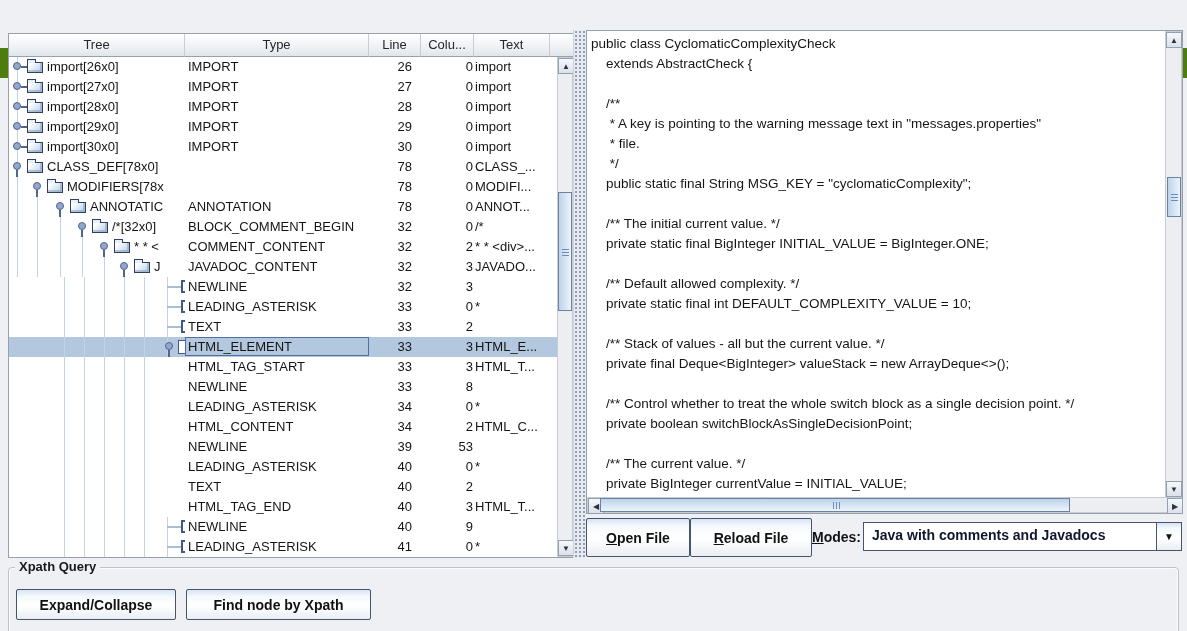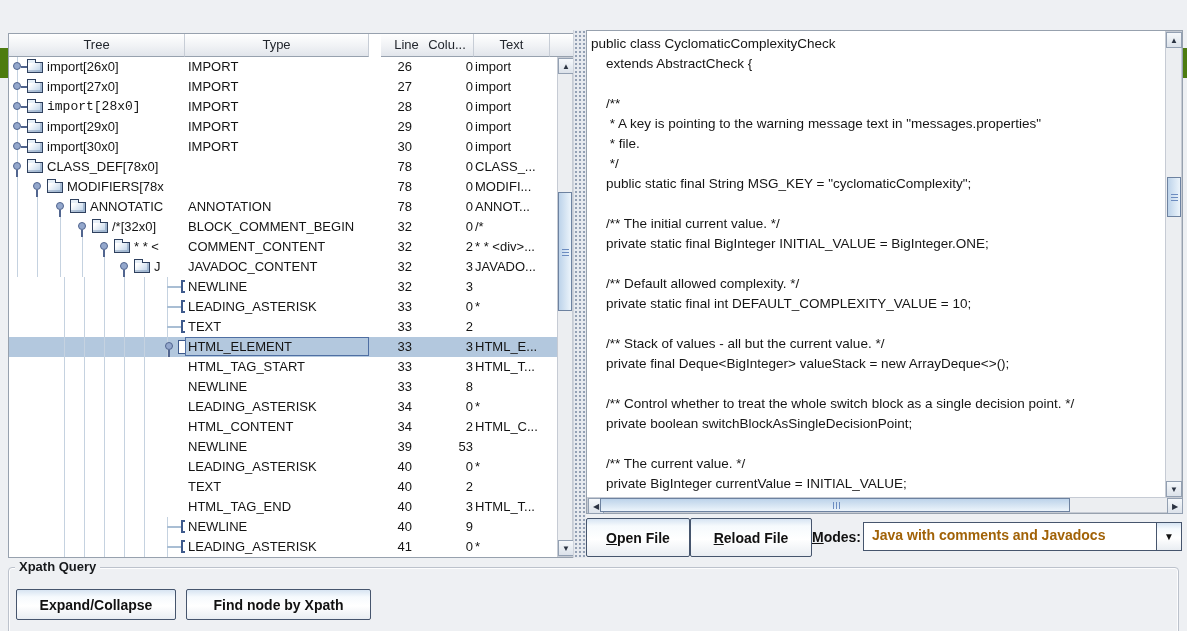--- a/index.html
+++ b/index.html
@@ -72,21 +72,21 @@
             font-family:"Liberation Sans",sans-serif;font-size:13.5px;line-height:20px;
             color:#161616;white-space:pre;}
   
   .mbtn{position:absolute;box-sizing:border-box;border:1px solid #46556d;
         background:linear-gradient(#d7e4f2 0px,#f6fafd 7px,#ffffff 55%,#e9edf2 100%);
         font-size:14px;font-weight:bold;color:#111;display:flex;align-items:center;justify-content:center;
         border-radius:2px;white-space:nowrap;}
   #modeslabel{position:absolute;left:812px;top:529px;font-size:14px;font-weight:bold;color:#111;}
   #modesbox{position:absolute;left:863px;top:522px;width:319px;height:29px;box-sizing:border-box;
         border:1px solid #46556d;background:#fff;}
-  #modesvalue{position:absolute;left:8px;top:4px;font-size:14px;font-weight:bold;color:#a16207;white-space:nowrap;}
+  #modesvalue{position:absolute;left:8px;top:4px;font-size:14px;font-weight:bold;color:#0f172a;white-space:nowrap;}
   #modesarrow{position:absolute;right:0;top:0;width:25px;height:27px;box-sizing:border-box;
         border-left:1px solid #46556d;background:linear-gradient(#d7e4f2 0px,#f6fafd 6px,#ffffff 55%,#e9edf2 100%);
         display:flex;align-items:center;justify-content:center;font-size:10px;color:#111;}
   
   #xpathgroup{position:absolute;left:8px;top:567px;width:1171px;height:70px;box-sizing:border-box;
         border:1px solid #bcc2cc;border-radius:4px;box-shadow:inset 0 0 0 1px #fdfdfe;}
   #xpathtitle{position:absolute;left:6px;top:-9px;padding:0 4px;background:#eef0f3;
         font-size:13px;font-weight:bold;color:#17191c;}
   u{text-decoration:underline;}
 </style>
@@ -102,21 +102,21 @@
     <div class="winbtn" id="btn-max">
         <span class="sq"></span>
       </div>
     <div class="winbtn" id="btn-close">✕</div>
   </div>
 
   <div id="leftpanel">
     <div id="theader">
         <div class="hcell" style="left: 0px; width: 176px;">Tree</div>
         <div class="hcell" style="left: 176px; width: 184px;">Type</div>
-        <div class="hcell" style="left: 372px; width: 52px;">Line</div>
+        <div class="hcell" style="left: 360px; width: 52px;">Line</div>
         <div class="hcell" style="left: 412px; width: 53px;">Colu...</div>
         <div class="hcell" style="left: 465px; width: 76px;">Text</div>
         <div class="hcell" style="left: 541px; width: 24px;"></div>
       </div>
     <div id="tbody">
         <div class="trow" style="top: 0px;">
           <div class="treecell">
             <div class="guide" style="left: 8px;"></div>
             <div class="hcircle" style="left: 4px;"></div>
             <div class="hline-h" style="left: 12px;"></div>
@@ -140,21 +140,21 @@
           <div class="cline">27</div>
           <div class="ccol">0</div>
           <div class="ctext">import</div>
         </div>
         <div class="trow" style="top: 40px;">
           <div class="treecell">
             <div class="guide" style="left: 8px;"></div>
             <div class="hcircle" style="left: 4px;"></div>
             <div class="hline-h" style="left: 12px;"></div>
             <div class="folder" style="left: 18px;"></div>
-            <div class="tlabel" style="left: 38px; font-family: Liberation Mono, monospace;">import[28x0]</div>
+            <div class="tlabel" style="left: 38px;">import[28x0]</div>
           </div>
           <div class="ctype">IMPORT</div>
           <div class="cline">28</div>
           <div class="ccol">0</div>
           <div class="ctext">import</div>
         </div>
         <div class="trow" style="top: 60px;">
           <div class="treecell">
             <div class="guide" style="left: 8px;"></div>
             <div class="hcircle" style="left: 4px;"></div>

